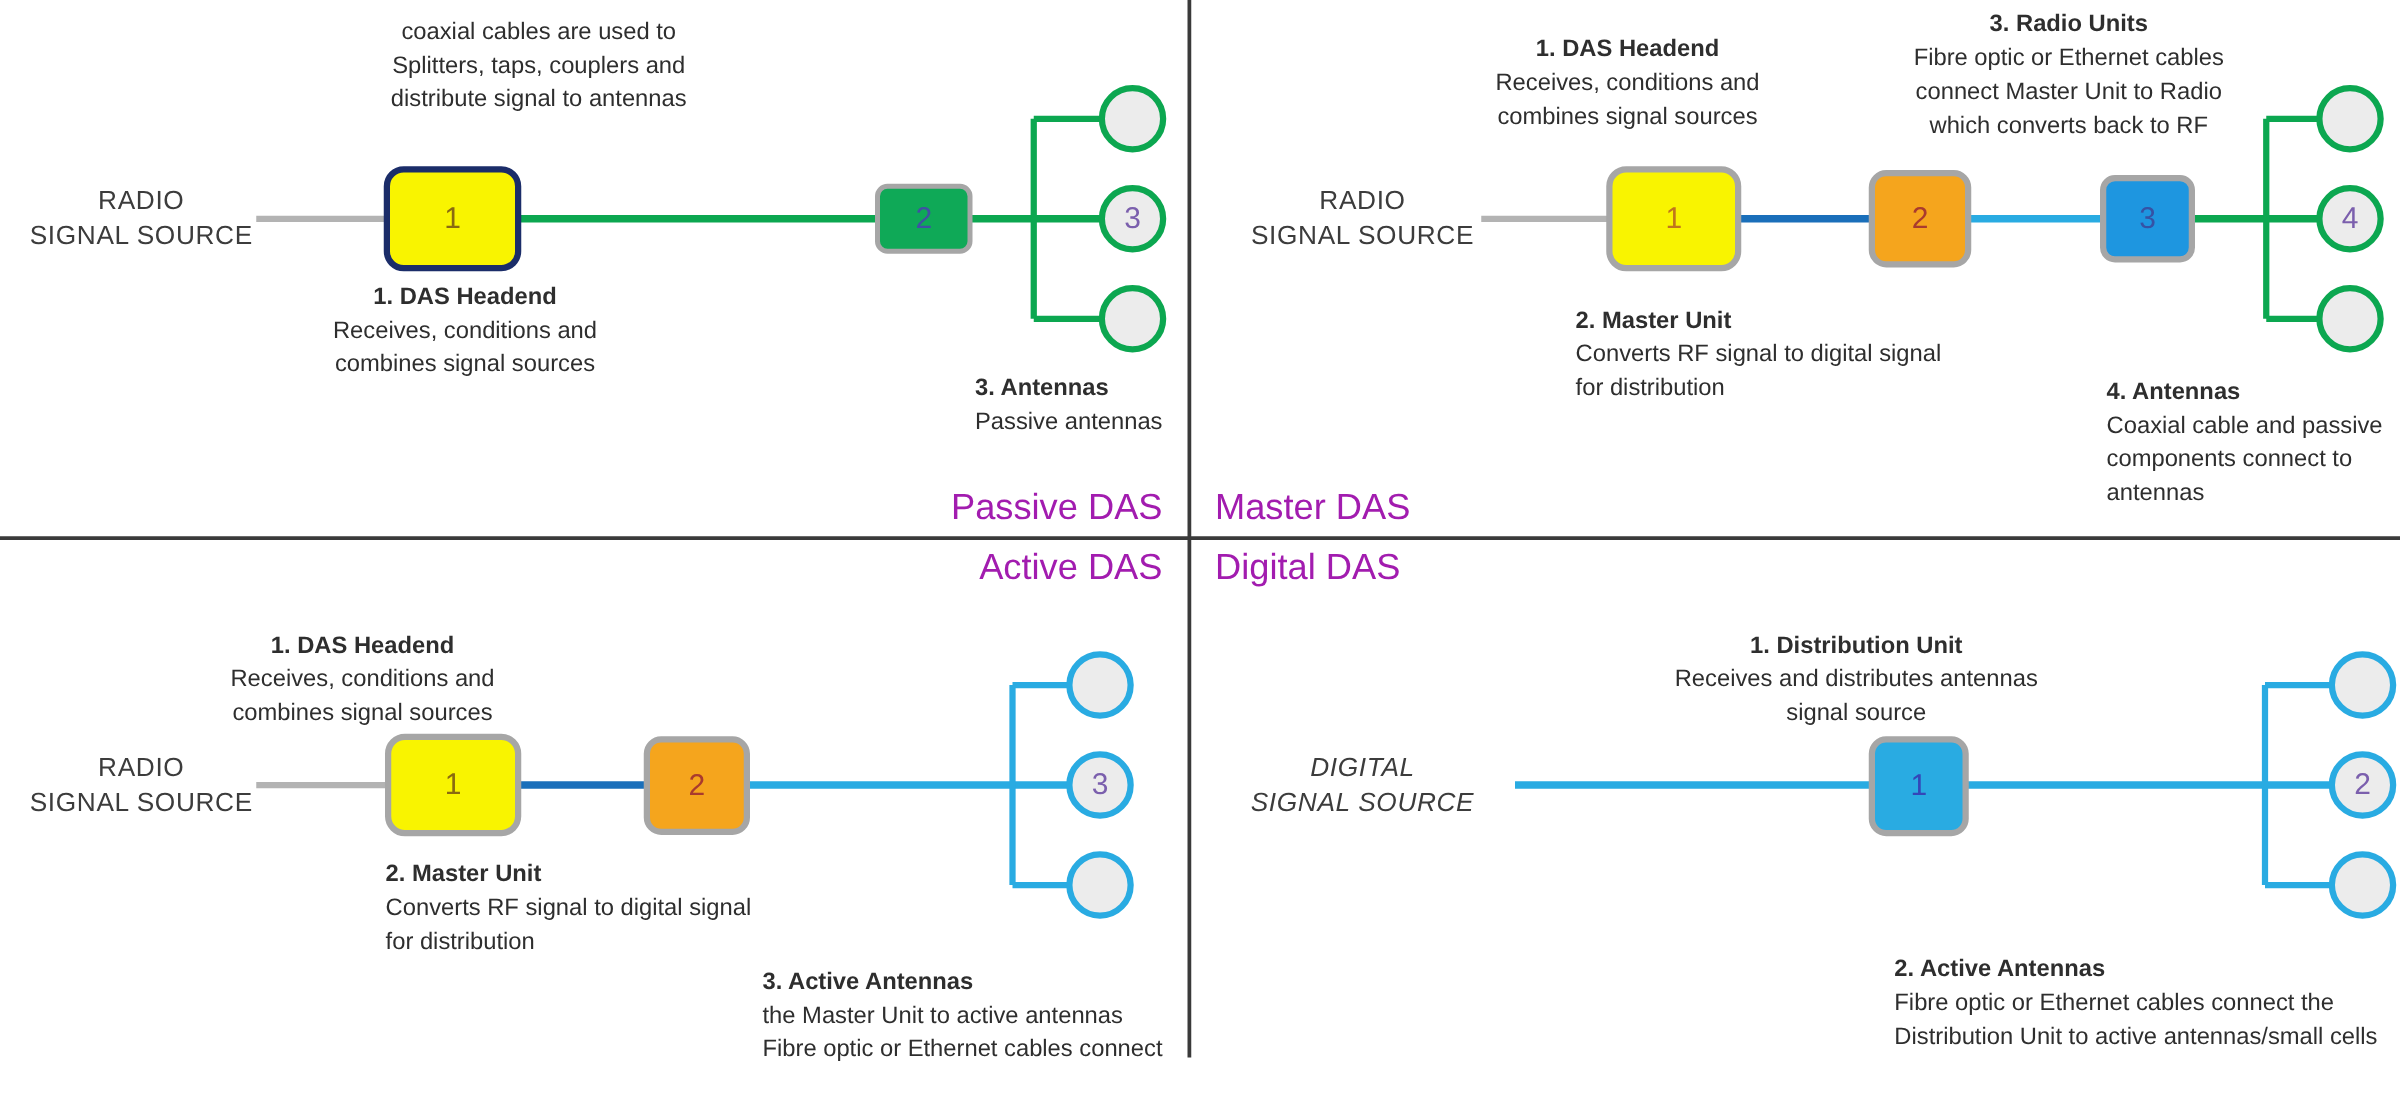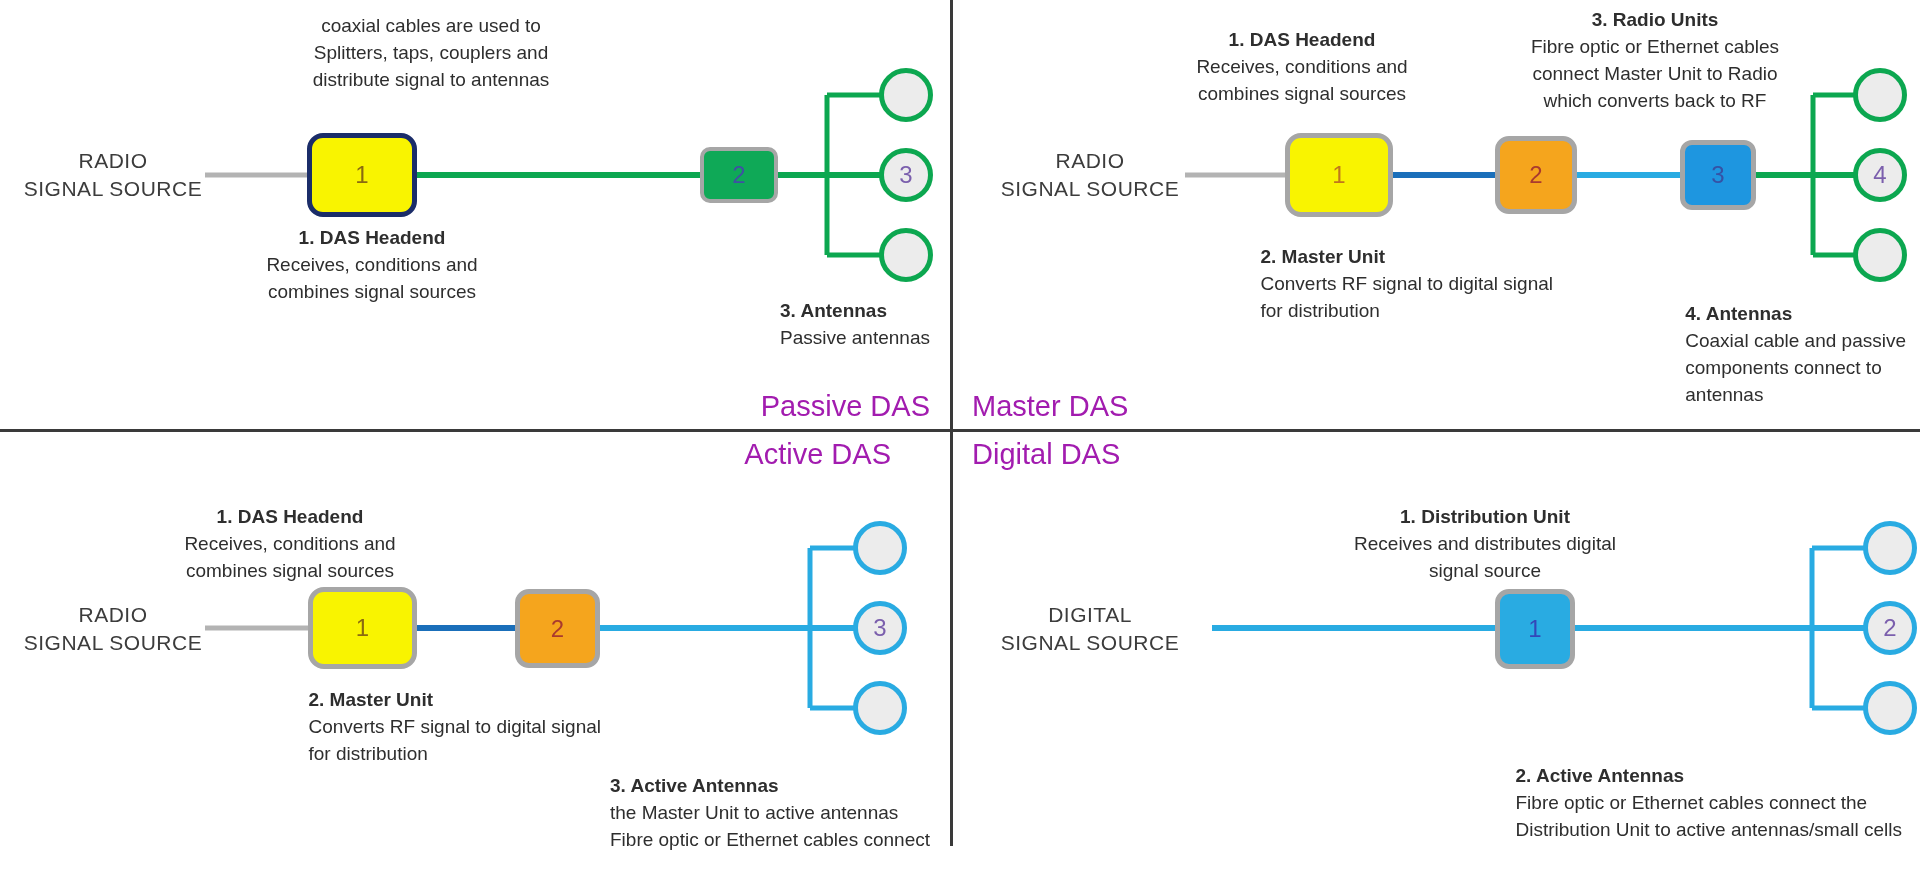--- a/index.html
+++ b/index.html
@@ -77,21 +77,21 @@
     <line x1="1812" y1="548" x2="1812" y2="708" stroke="#29ABE2" stroke-width="5"></line>
     <line x1="1812" y1="548" x2="1866" y2="548" stroke="#29ABE2" stroke-width="5"></line>
     <line x1="1812" y1="708" x2="1866" y2="708" stroke="#29ABE2" stroke-width="5"></line>
   </svg>
 
   <div class="divider-v"></div>
   <div class="divider-h"></div>
 
   <div class="qlabel rt" style="right:990px;top:390px;">Passive DAS</div>
   <div class="qlabel" style="left:972px;top:390px;">Master DAS</div>
-  <div class="qlabel rt" style="right:1029px;top:438px;">Active DAS</div>
+  <div class="qlabel rt" style="right:990px;top:438px;">Active DAS</div>
   <div class="qlabel" style="left:972px;top:438px;">Digital DAS</div>
 
   <div class="srclabel" style="left:-37px;top:147px;">
     <div>RADIO</div>
     <div>SIGNAL SOURCE</div>
   </div>
 
   <div class="node b-yellow bd-navy" style="left:307px;top:133px;width:110px;height:84px;border-radius:16px;">
     <span class="n-olive">1</span>
   </div>
@@ -202,38 +202,38 @@
     <div>Converts RF signal to digital signal</div>
     <div>for distribution</div>
   </div>
 
   <div class="ann rt" style="right:990px;top:772px;">
     <div class="t">3. Active Antennas</div>
     <div>the Master Unit to active antennas</div>
     <div>Fibre optic or Ethernet cables connect</div>
   </div>
 
-  <div class="srclabel" style="left:940px;top:601px;">
+  <div class="srclabel" style="left:940px;top:601px;font-style:italic;">
     <div>DIGITAL</div>
     <div>SIGNAL SOURCE</div>
   </div>
 
   <div class="node b-cyan bd-gray" style="left:1495px;top:589px;width:80px;height:80px;border-radius:14px;">
     <span class="n-cyanblue">1</span>
   </div>
 
   <div class="circ c-cyan" style="left:1863px;top:521px;"></div>
   <div class="circ c-cyan" style="left:1863px;top:601px;">
     <span class="n-purple">2</span>
   </div>
   <div class="circ c-cyan" style="left:1863px;top:681px;"></div>
 
   <div class="ann ctr" style="left:1265px;top:503px;width:440px;">
     <div class="t">1. Distribution Unit</div>
-    <div>Receives and distributes digital</div>
+    <div>Receives and distributes antennas</div>
     <div>signal source</div>
   </div>
 
   <div class="ann rt" style="right:18px;top:762px;">
     <div class="t">2. Active Antennas</div>
     <div>Fibre optic or Ethernet cables connect the</div>
     <div>Distribution Unit to active antennas/small cells</div>
   </div>
 
 </div>

